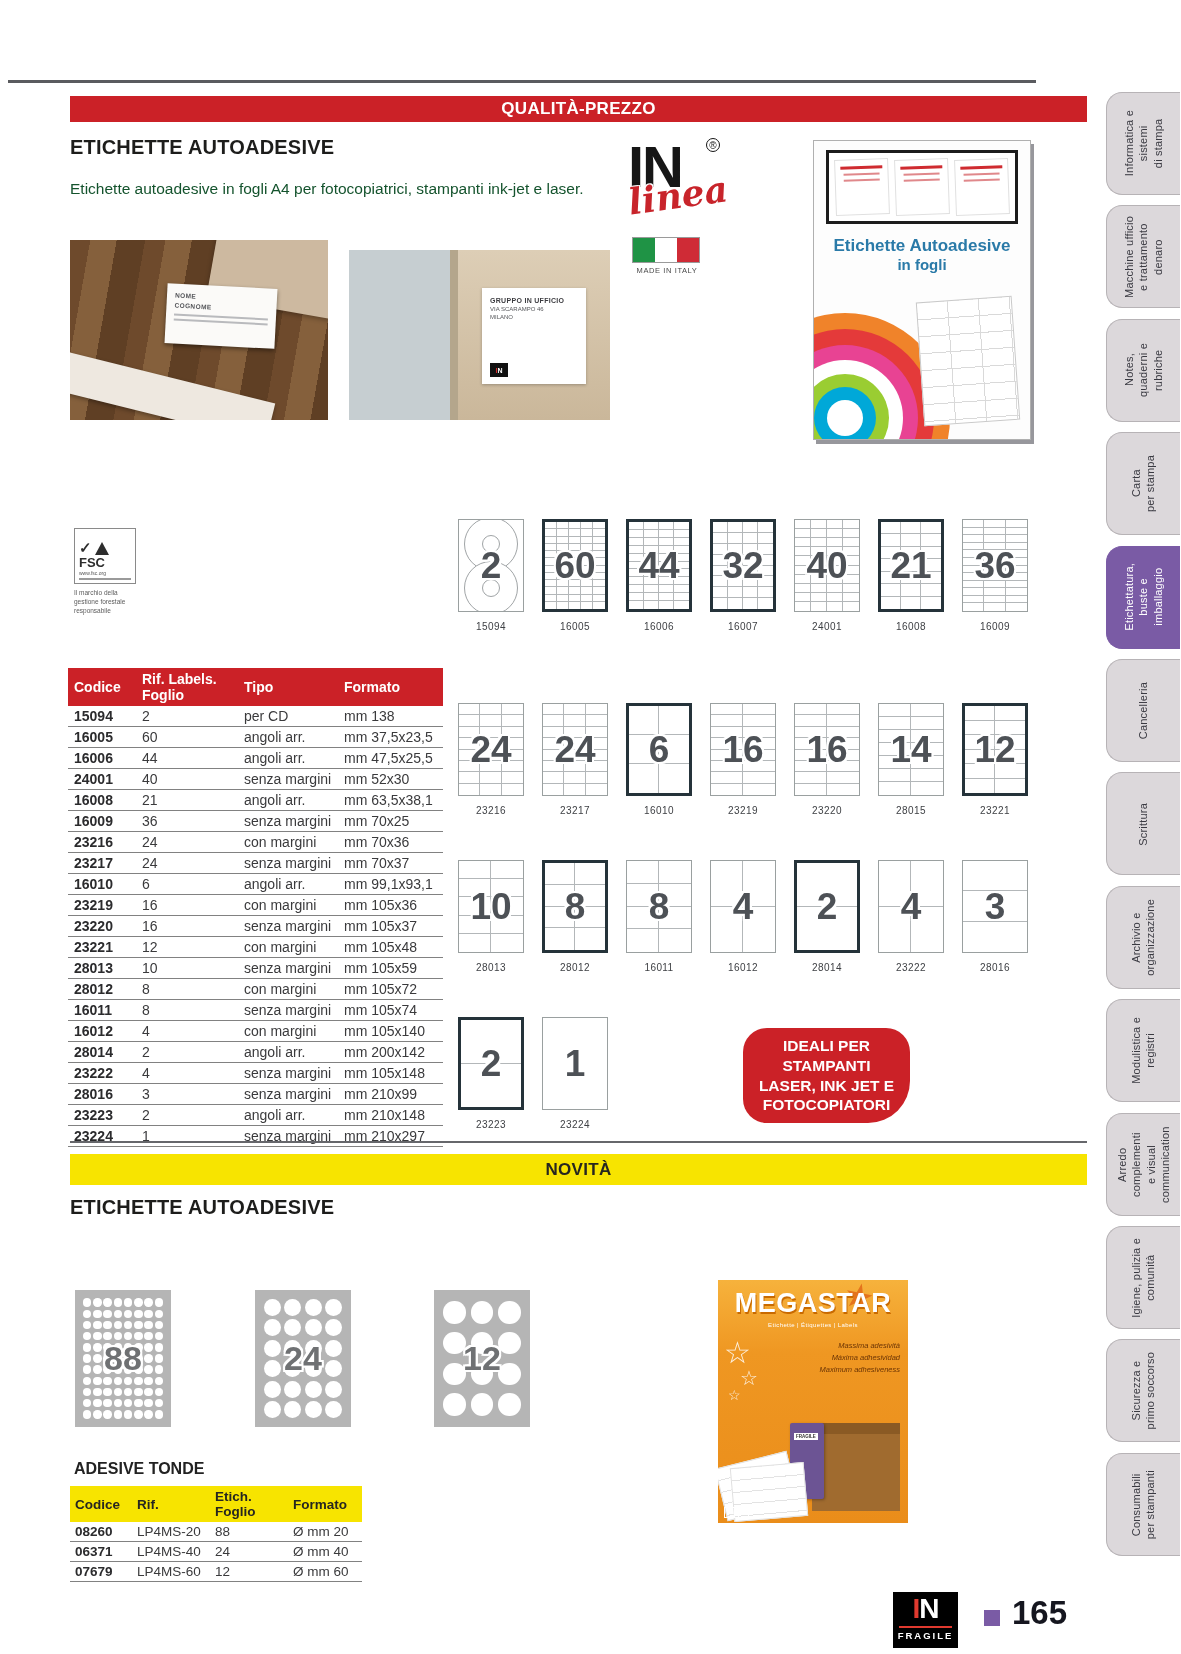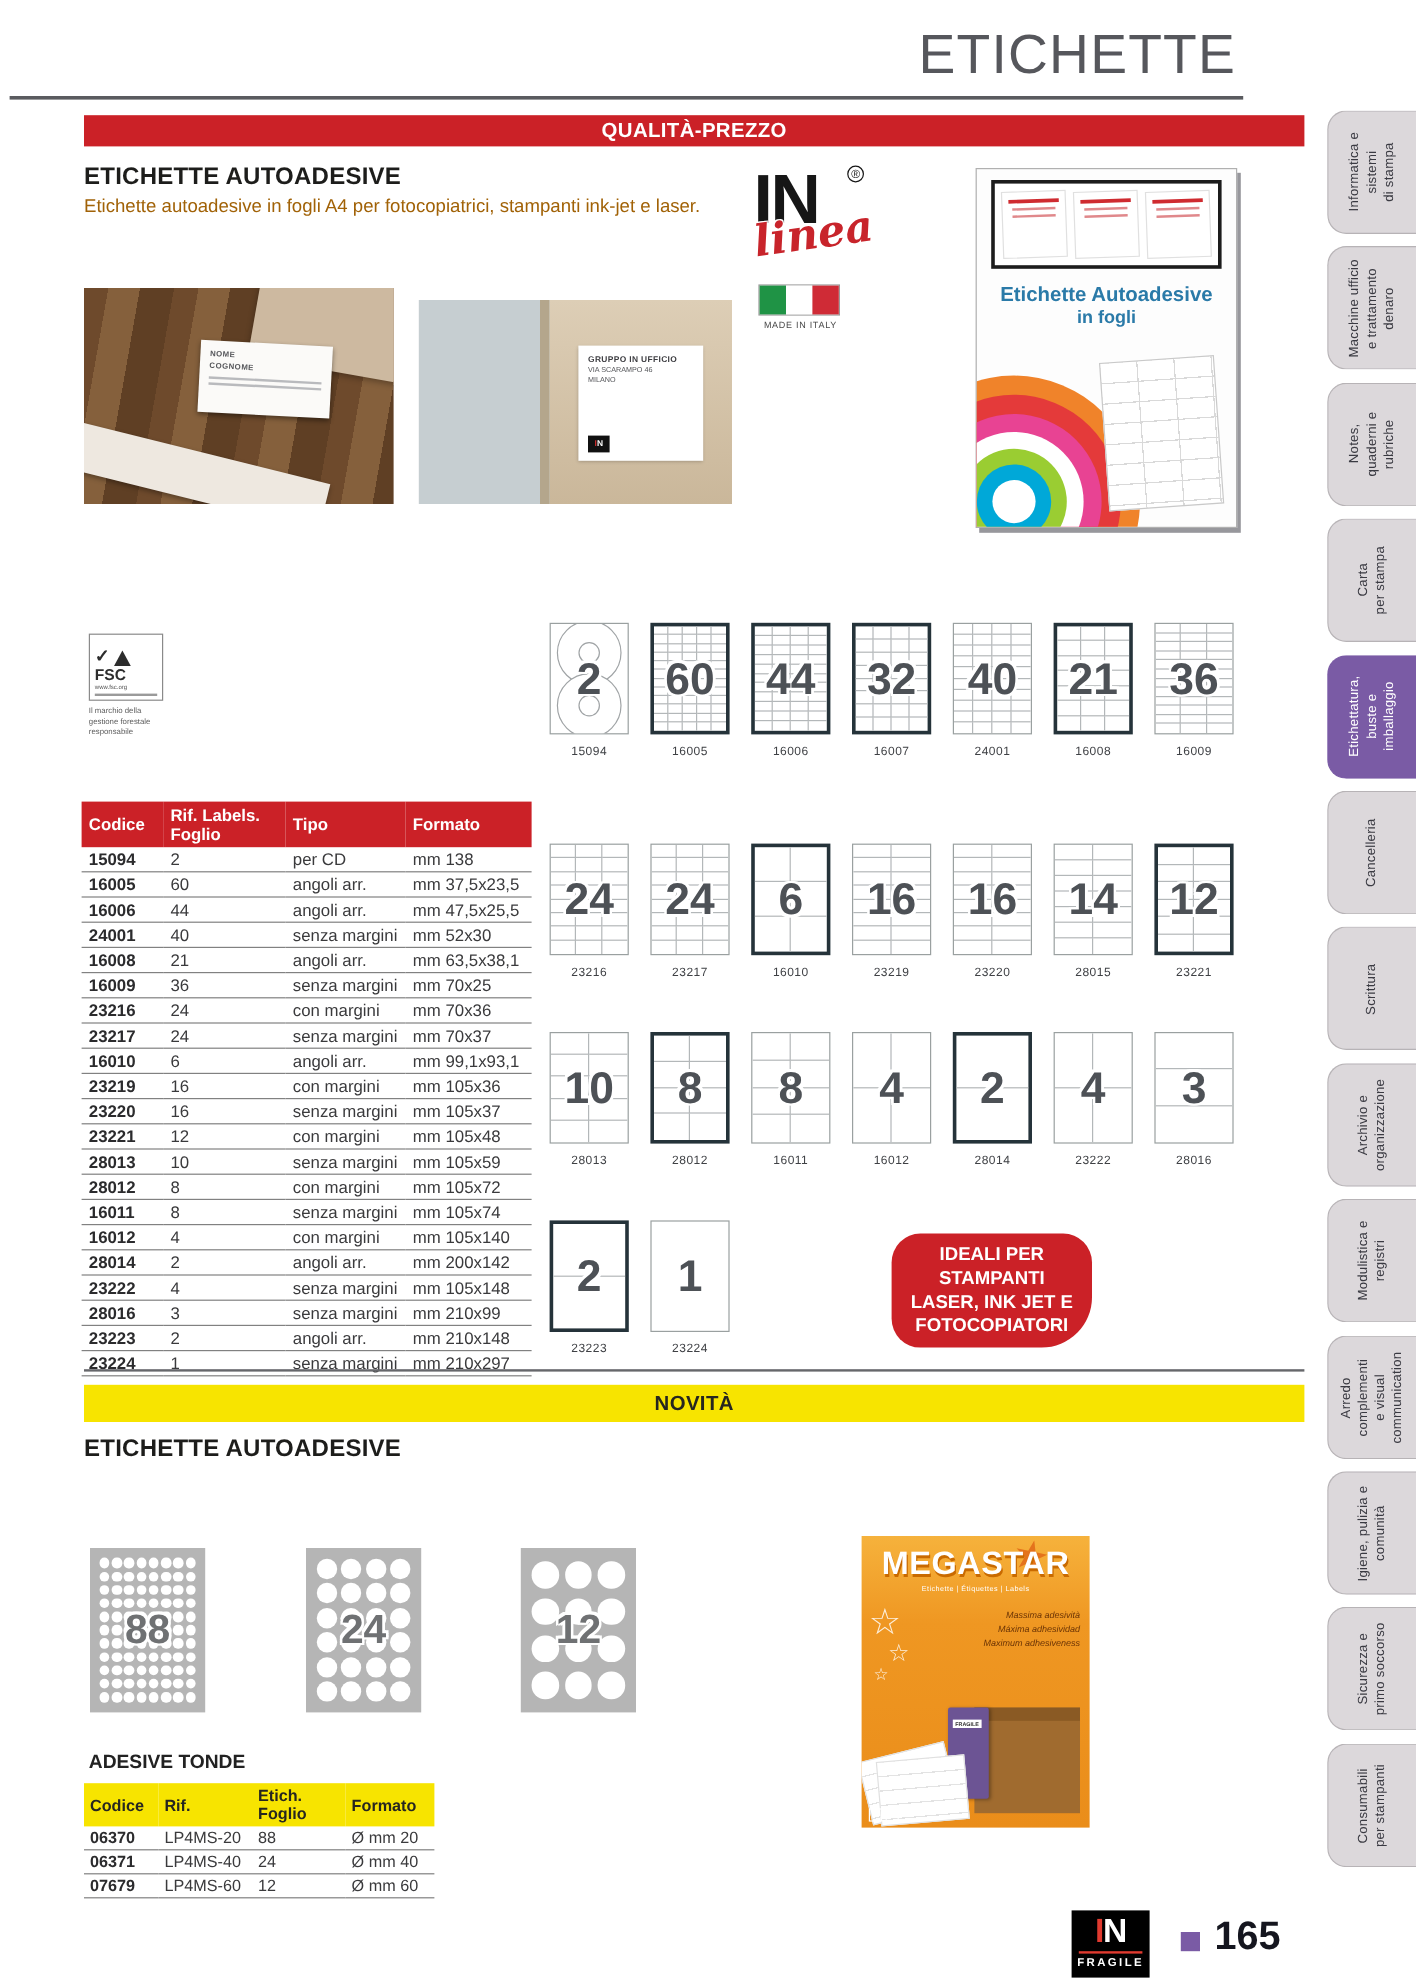--- a/index.html
+++ b/index.html
@@ -12,21 +12,21 @@
 
   
   .banner{position:absolute;left:70px;width:1017px;display:flex;align-items:center;justify-content:center;
           font-weight:bold;font-size:17px;letter-spacing:.3px;}
   .banner.red{top:96px;height:26px;background:#cb2127;color:#fff;}
   .banner.yellow{top:1154px;height:31px;background:#f7e400;color:#26261f;}
   .rule2{position:absolute;left:70px;top:1141px;width:1017px;height:2px;background:#66676b;}
 
   
   .sec-h{position:absolute;left:70px;font-size:20px;font-weight:bold;color:#1d1d1b;letter-spacing:.2px;}
-  .sec-p{position:absolute;left:70px;font-size:15.5px;color:#a16207;line-height:1.32;}
+  .sec-p{position:absolute;left:70px;font-size:15.5px;color:#14532d;line-height:1.32;margin-top:16px;}
 
   
   .photo1{position:absolute;left:70px;top:240px;width:258px;height:180px;overflow:hidden;
           background:repeating-linear-gradient(100deg,#6e4a2c 0 20px,#85603c 20px 46px,#5f3f24 46px 74px);}
   .p1-strip{position:absolute;left:-36px;bottom:6px;width:240px;height:40px;background:#eee8e0;transform:rotate(14deg);box-shadow:0 2px 4px rgba(0,0,0,.35);}
   .p1-pkg{position:absolute;right:-26px;top:-30px;width:140px;height:100px;background:#cdb9a0;transform:rotate(10deg);box-shadow:0 2px 5px rgba(0,0,0,.3);}
   .p1-card{position:absolute;left:96px;top:46px;width:110px;height:60px;background:#fbfaf8;transform:rotate(3deg);
            box-shadow:0 2px 4px rgba(0,0,0,.45);padding:7px 8px;box-sizing:border-box;}
   .p1-card .ln{font-size:6.5px;color:#55565a;font-weight:bold;letter-spacing:.4px;line-height:1.5;}
   .p1-card .bar{height:2px;background:#b9babd;margin-top:3px;}
@@ -174,21 +174,20 @@
   .tab.active{background:#7a5ba5;border-color:#7a5ba5;}
   .tlabel{writing-mode:vertical-rl;transform:rotate(180deg);white-space:pre-line;font-size:11px;line-height:1.3;
           color:#3a3a42;text-align:center;letter-spacing:.2px;}
   .tab.active .tlabel{color:#fff;}
 </style>
 </head>
 <body>
 
 <div class="page">
 
-  <div class="page-title">ETICHETTE</div>
   <div class="top-rule"></div>
 
   <div class="banner red">
     <span>QUALITÀ-PREZZO</span>
   </div>
 
   <div class="sec-h" style="top:136px;">ETICHETTE AUTOADESIVE</div>
   <div class="sec-p" style="top:163px;">
     <span>Etichette autoadesive in fogli A4 per fotocopiatrici, stampanti ink-jet e laser.</span><br>
   </div>
@@ -1197,21 +1196,21 @@
     <thead>
         <tr>
           <th>Codice</th>
           <th>Rif.</th>
           <th>Etich. Foglio</th>
           <th>Formato</th>
         </tr>
       </thead>
     <tbody>
         <tr>
-          <td class="code">06370</td>
+          <td class="code">08260</td>
           <td>LP4MS-20</td>
           <td>88</td>
           <td>Ø mm 20</td>
         </tr>
         <tr>
           <td class="code">06371</td>
           <td>LP4MS-40</td>
           <td>24</td>
           <td>Ø mm 40</td>
         </tr>

